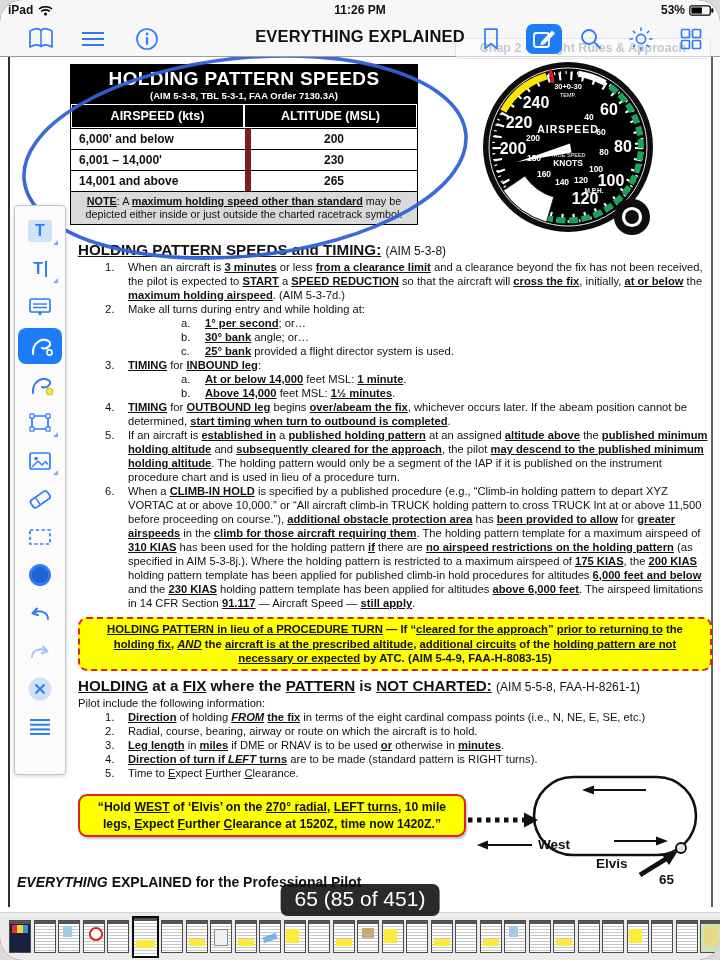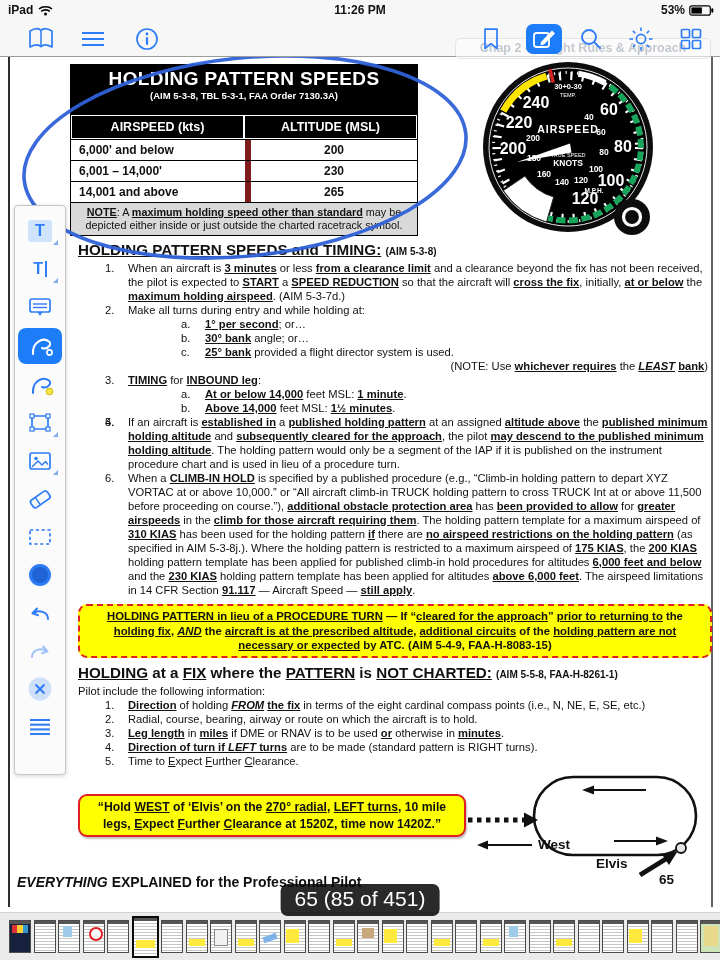--- a/index.html
+++ b/index.html
@@ -1,18 +1,18 @@
 <!DOCTYPE html>
 <html><head>
 <meta charset="utf-8">
 <style>
   html,body{margin:0;padding:0;background:#dadada;}
   *{box-sizing:border-box;}
   .screen{position:relative;width:720px;height:960px;background:#701a75;overflow:hidden;
-          font-family:"Liberation Sans","DejaVu Sans",sans-serif;color:#111;}
+          font-family:"Liberation Sans","DejaVu Sans",sans-serif;color:#111;border-radius:22px;}
 
   
   .chrome{position:absolute;left:0;top:0;width:720px;height:57px;background:#f7f7f8;
           border-bottom:1px solid #9b9b9b;z-index:10;}
   .statusbar{position:absolute;left:0;top:0;width:100%;height:21px;font-size:12px;font-weight:bold;}
   .sb-left{position:absolute;left:8px;top:3px;display:flex;gap:5px;align-items:center;}
   .sb-time{position:absolute;left:0;width:100%;text-align:center;top:3px;}
   .sb-right{position:absolute;right:6px;top:3px;display:flex;gap:4px;align-items:center;}
   .tb-title{position:absolute;left:0;top:27px;width:100%;text-align:center;
             font-size:16.5px;font-weight:bold;letter-spacing:.2px;z-index:2;}
@@ -26,21 +26,21 @@
 
   
   .page{position:absolute;left:0;top:57px;width:720px;height:855px;background:#fff;}
   .edge-l{position:absolute;left:8px;top:0;width:2px;height:850px;background:#2e2e2e;}
   .edge-r{position:absolute;left:711px;top:0;width:2px;height:850px;background:#2e2e2e;opacity:.75;}
 
   
   .spd-table{position:absolute;left:70px;top:7px;width:348px;border:1.5px solid #000;font-weight:bold;}
   .spd-title{background:#000;color:#fff;text-align:center;padding:3px 0 1px;}
   .spd-title .t1{font-size:19px;letter-spacing:.4px;display:block;}
-  .spd-title .t2{font-size:9.5px;display:block;padding-bottom:13px;}
+  .spd-title .t2{font-size:9.5px;display:block;padding-bottom:2px;}
   .spd-head{display:flex;background:#000;color:#fff;}
   .spd-head div{flex:1;text-align:center;font-size:12.5px;padding:4px 0;border:1px solid #fff;}
   .spd-row{display:flex;border-top:1px solid #000;font-size:12px;}
   .spd-row .c1{flex:1;padding:3px 0 3px 8px;border-right:6px solid #7f1d1d;}
   .spd-row .c2{flex:1;text-align:center;padding:3px 0;}
   .spd-note{border-top:1.5px solid #000;background:#d9d9d9;font-weight:normal;
             font-size:10.8px;line-height:12.8px;text-align:center;padding:3px 6px;}
 
   
   .ink{position:absolute;left:0;top:-8px;width:480px;height:275px;z-index:4;pointer-events:none;}
@@ -49,21 +49,21 @@
   .gauge{position:absolute;left:482px;top:0;width:178px;height:186px;}
   .gauge text{fill:#fff;font-family:"Liberation Sans",sans-serif;text-anchor:middle;}
 
   
   .doc{position:absolute;left:78px;top:186px;width:634px;font-size:11.2px;line-height:14px;}
   b.u{font-weight:bold;text-decoration:underline;}
   b.ui{font-weight:bold;font-style:italic;text-decoration:underline;}
   span.un{text-decoration:underline;}
   .h1{font-size:15.2px;font-weight:bold;margin:0 0 2px 0;}
   .h1 .ht{text-decoration:underline;}
-  .h1 .ref{font-size:10px;text-decoration:none;font-weight:bold;}
+  .h1 .ref{font-size:12px;text-decoration:none;font-weight:normal;}
   .li{position:relative;padding-left:50px;margin:0;}
   .li>.num{position:absolute;left:27px;font-weight:normal;}
   .sub{position:relative;padding-left:127px;}
   .sub>.num{position:absolute;left:103px;}
   .note-r{text-align:right;padding-right:4px;}
   .callout{margin:7px 0 8px 0;border:2.5px dashed #e02020;border-radius:9px;background:#feff00;
            text-align:center;font-weight:bold;font-size:11.3px;line-height:14.6px;padding:3px 8px;}
   .intro{margin:1px 0 0 0;}
 
   
@@ -143,20 +143,21 @@
         <span>53%</span>
         <svg width="25" height="11" viewBox="0 0 25 11">
           <rect x="0.8" y="0.8" width="20.5" height="9.4" rx="2" fill="none" stroke="#000" stroke-width="1.2"></rect>
           <rect x="2.4" y="2.4" width="10.5" height="6.2" fill="#000"></rect>
           <rect x="22.3" y="3.2" width="2" height="4.6" rx="1" fill="#000"></rect>
         </svg>
       </div>
     </div>
 
     <div class="chap-overlay">Chap 2 — Flight Rules &amp; Approach</div>
+    <div class="tb-title">EVERYTHING EXPLAINED</div>
 
     <div class="tb-icon" style="left:24px">
       <svg width="28" height="24" viewBox="0 0 28 24">
         <path d="M3 4 C8 1,12 1,14 3.5 C16 1,20 1,25 4 V20 C20 17.2,16 17.4,14 19.6 C12 17.4,8 17.2,3 20 Z" stroke="#2e7cf6" stroke-width="1.7" fill="none" stroke-linejoin="round"></path>
         <line x1="14" y1="3.5" x2="14" y2="19.6" stroke="#2e7cf6" stroke-width="1.5"></line>
       </svg>
     </div>
     <div class="tb-icon" style="left:76px">
       <svg width="24" height="18" viewBox="0 0 24 18">
         <line x1="1" y1="3" x2="23" y2="3" stroke="#2e7cf6" stroke-width="2"></line>
@@ -304,35 +305,35 @@
         <span><b class="u">1° per second</b>; or…</span>
       </div>
       <div class="sub">
         <span class="num">b.</span>
         <span><b class="u">30° bank</b> angle; or…</span>
       </div>
       <div class="sub">
         <span class="num">c.</span>
         <span><b class="u">25° bank</b> provided a flight director system is used.</span>
       </div>
-      <div class="note-r">(NOTE: Use <b class="u">whichever requires</b> the <b class="ui">LEAST</b> <b class="u">bank</b>)</div>
       <div class="li">
         <span class="num">3.</span>
         <span><b class="u">TIMING</b> for <b class="u">INBOUND leg</b>:</span>
       </div>
       <div class="sub">
         <span class="num">a.</span>
         <span><b class="u">At or below 14,000</b> feet MSL: <b class="u">1 minute</b>.</span>
       </div>
       <div class="sub">
         <span class="num">b.</span>
         <span><b class="u">Above 14,000</b> feet MSL: <b class="u">1½ minutes</b>.</span>
       </div>
       <div class="li">
         <span class="num">4.</span>
+        <span><b class="u">TIMING</b> for <b class="u">OUTBOUND leg</b> begins <b class="u">over/abeam the fix</b>, whichever occurs later. If the abeam position cannot be determined, <b class="u">start timing when turn to outbound is completed</b>.</span>
       </div>
       <div class="li">
         <span class="num">5.</span>
         <span>If an aircraft is <b class="u">established in</b> a <b class="u">published holding pattern</b> at an assigned <b class="u">altitude above</b> the <b class="u">published minimum holding altitude</b> and <b class="u">subsequently cleared for the approach</b>, the pilot <b class="u">may descend to the published minimum holding altitude</b>.  The holding pattern would only be a segment of the IAP if it is published on the instrument procedure chart and is used in lieu of a procedure turn.</span>
       </div>
       <div class="li">
         <span class="num">6.</span>
         <span>When a <b class="u">CLIMB-IN HOLD</b> is specified by a published procedure (e.g., “Climb-in holding pattern to depart XYZ VORTAC at or above 10,000.” or “All aircraft climb-in TRUCK holding pattern to cross TRUCK Int at or above 11,500 before proceeding on course.”), <b class="u">additional obstacle protection area</b> has <b class="u">been provided to allow</b> for <b class="u">greater airspeeds</b> in the <b class="u">climb for those aircraft requiring them</b>.  The holding pattern template for a maximum airspeed of <b class="u">310 KIAS</b> has been used for the holding pattern <b class="u">if</b> there are <b class="u">no airspeed restrictions on the holding pattern</b> (as specified in AIM 5-3-8j.).  Where the holding pattern is restricted to a maximum airspeed of <b class="u">175 KIAS</b>, the <b class="u">200 KIAS</b> holding pattern template has been applied for published climb-in hold procedures for altitudes <b class="u">6,000 feet and below</b> and the <b class="u">230 KIAS</b> holding pattern template has been applied for altitudes <b class="u">above 6,000 feet</b>.  The airspeed limitations in 14 CFR Section <b class="u">91.117</b> — Aircraft Speed — <b class="u">still apply</b>.</span>
       </div>
 

